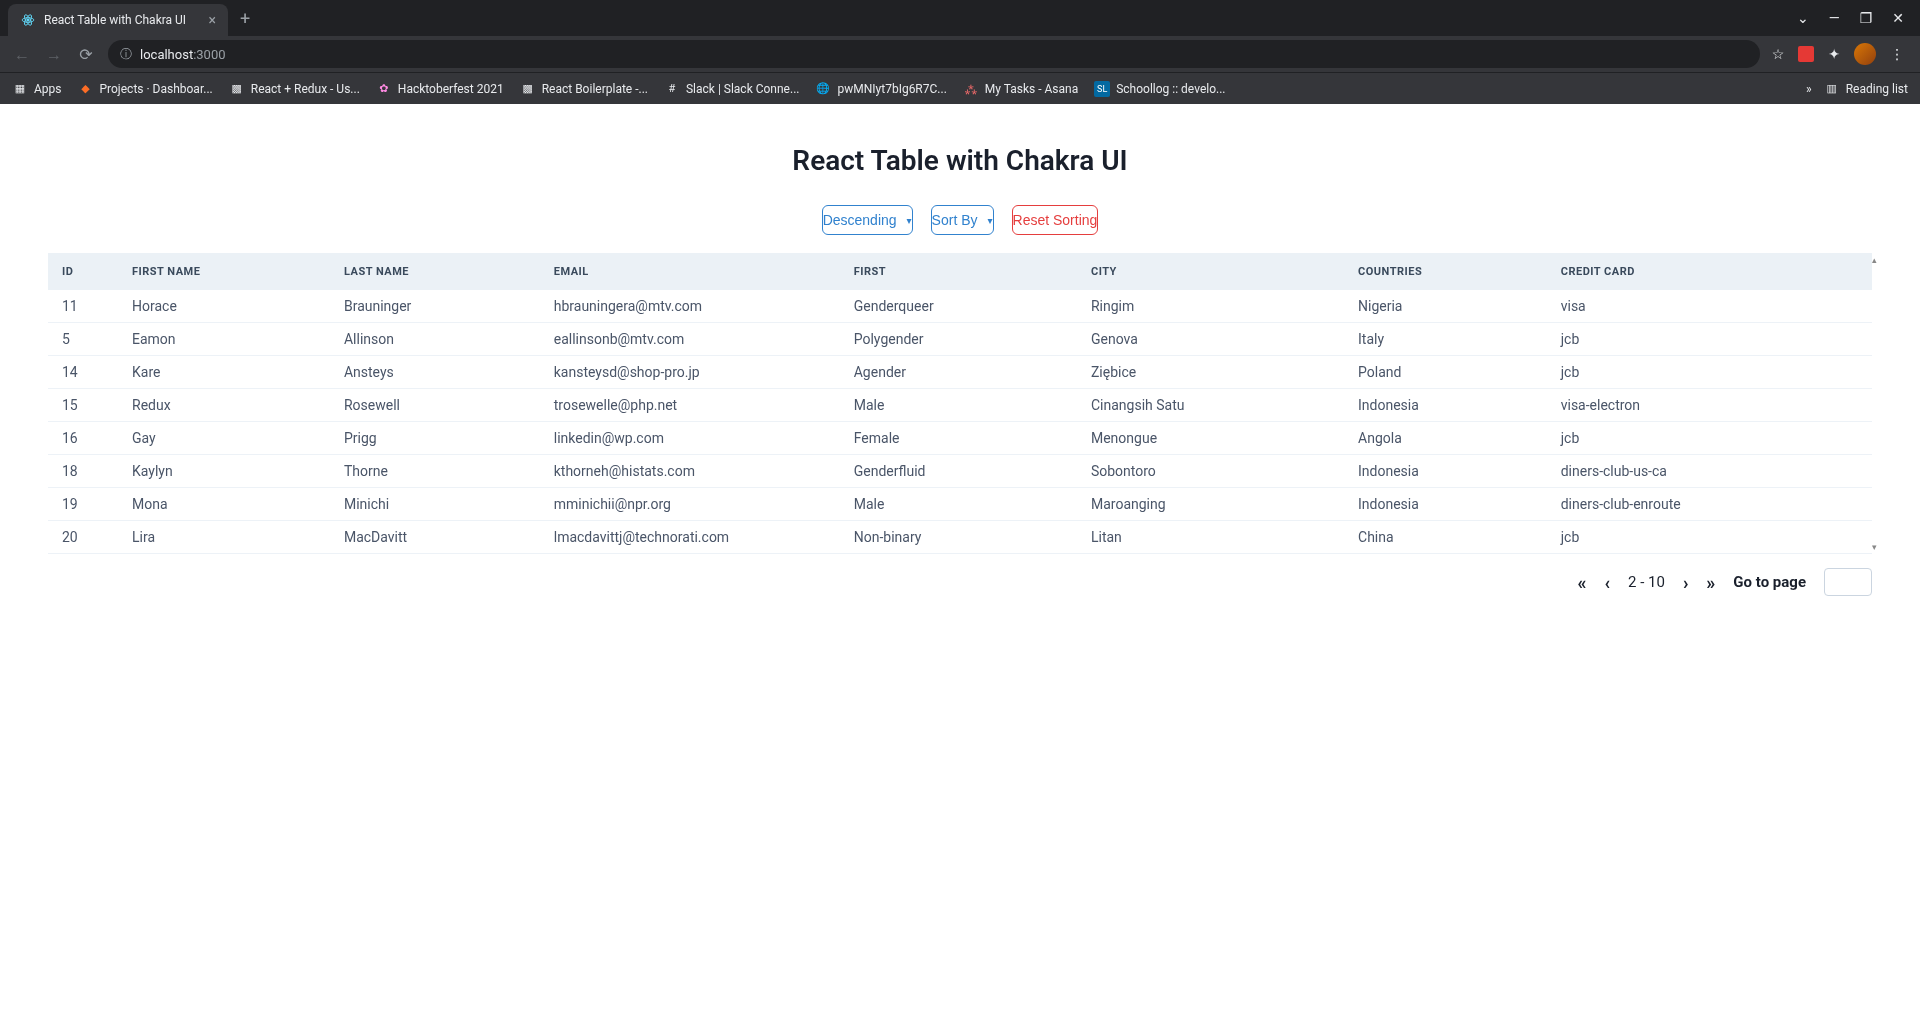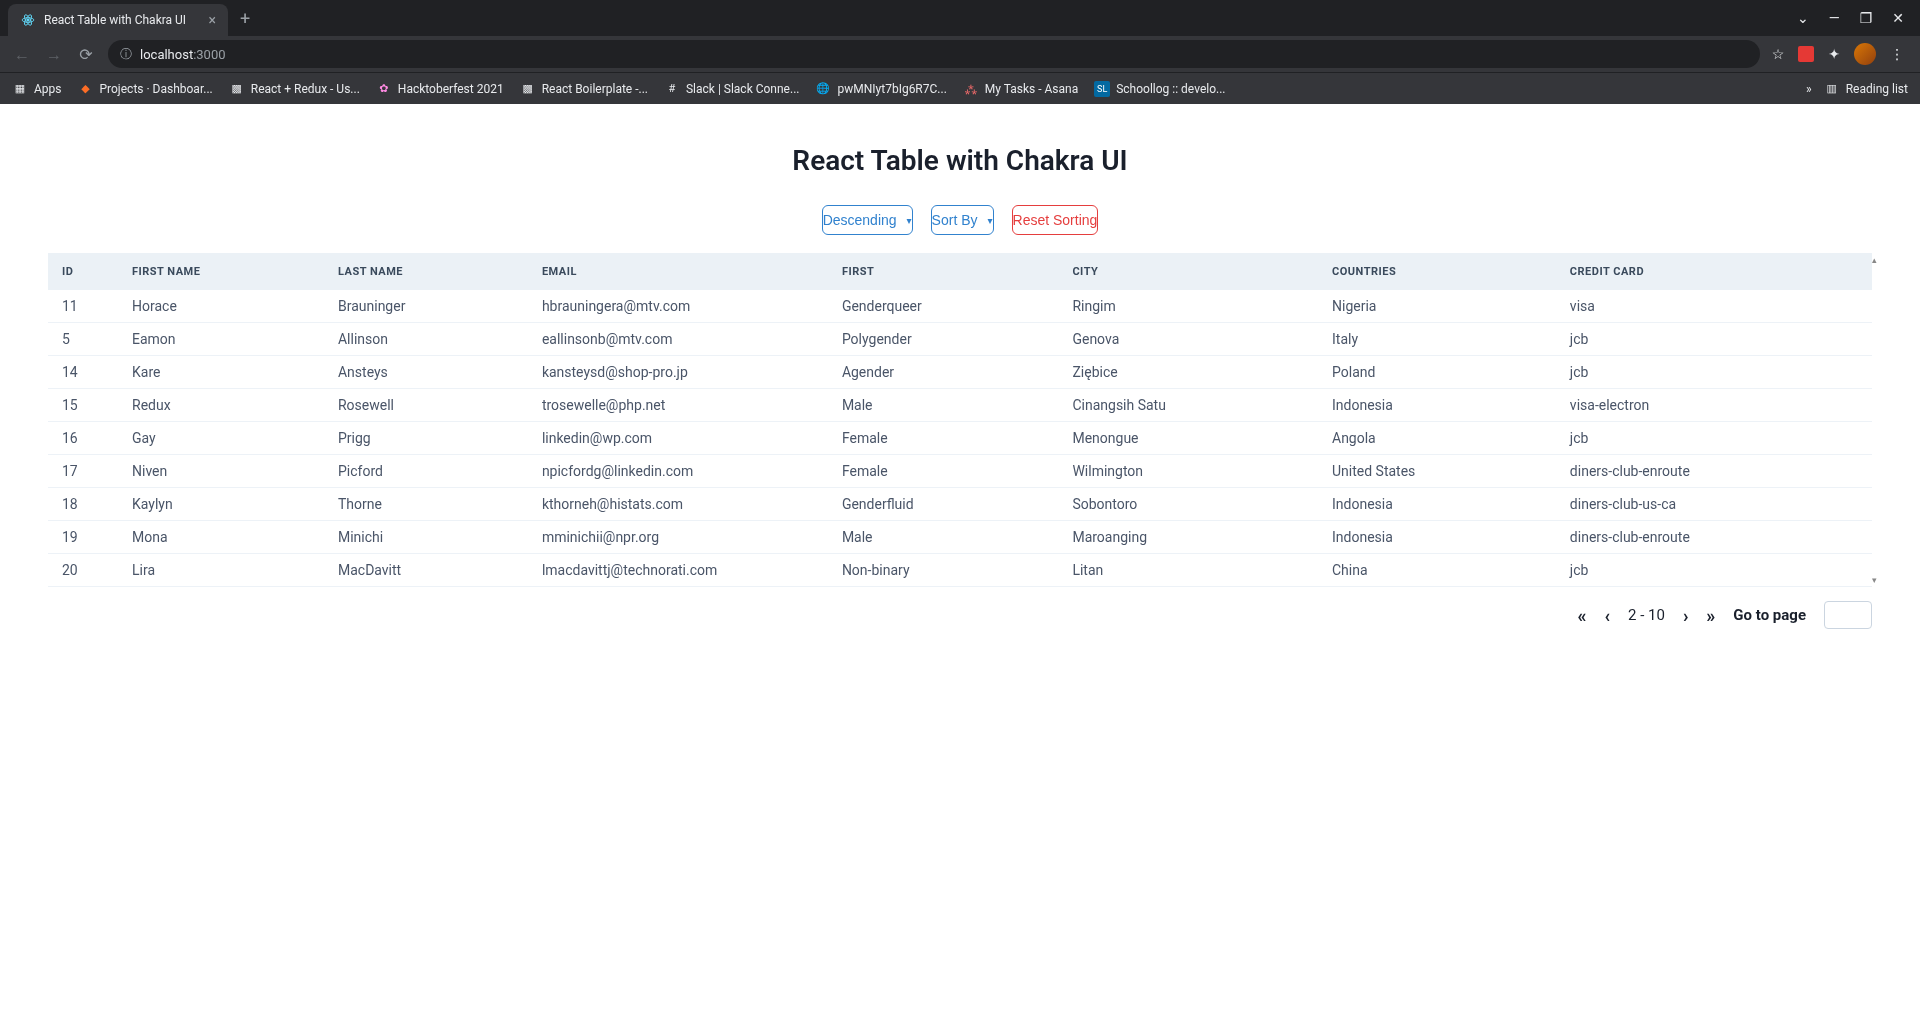--- a/index.html
+++ b/index.html
@@ -227,30 +227,20 @@
             <td>16</td>
             <td>Gay</td>
             <td>Prigg</td>
             <td>linkedin@wp.com</td>
             <td>Female</td>
             <td>Menongue</td>
             <td>Angola</td>
             <td>jcb</td>
           </tr>
           <tr>
-            <td>17</td>
-            <td>Niven</td>
-            <td>Picford</td>
-            <td>npicfordg@linkedin.com</td>
-            <td>Female</td>
-            <td>Wilmington</td>
-            <td>United States</td>
-            <td>diners-club-enroute</td>
-          </tr>
-          <tr>
             <td>18</td>
             <td>Kaylyn</td>
             <td>Thorne</td>
             <td>kthorneh@histats.com</td>
             <td>Genderfluid</td>
             <td>Sobontoro</td>
             <td>Indonesia</td>
             <td>diners-club-us-ca</td>
           </tr>
           <tr>

